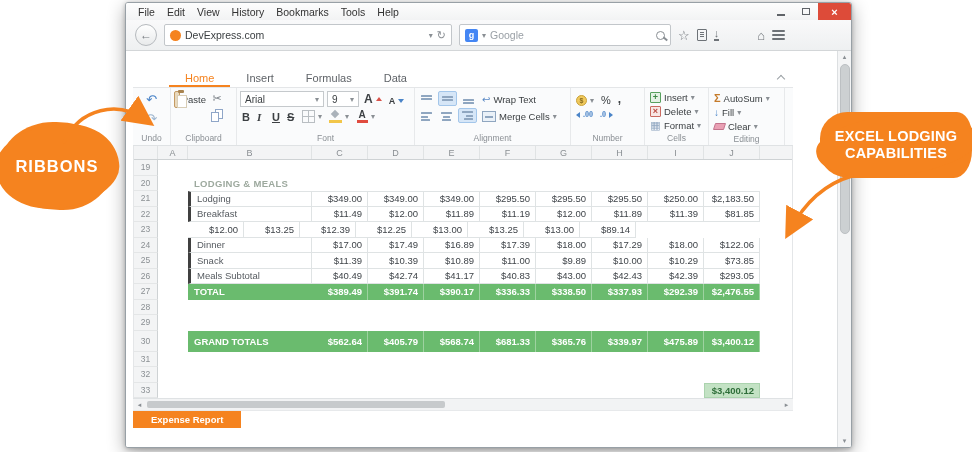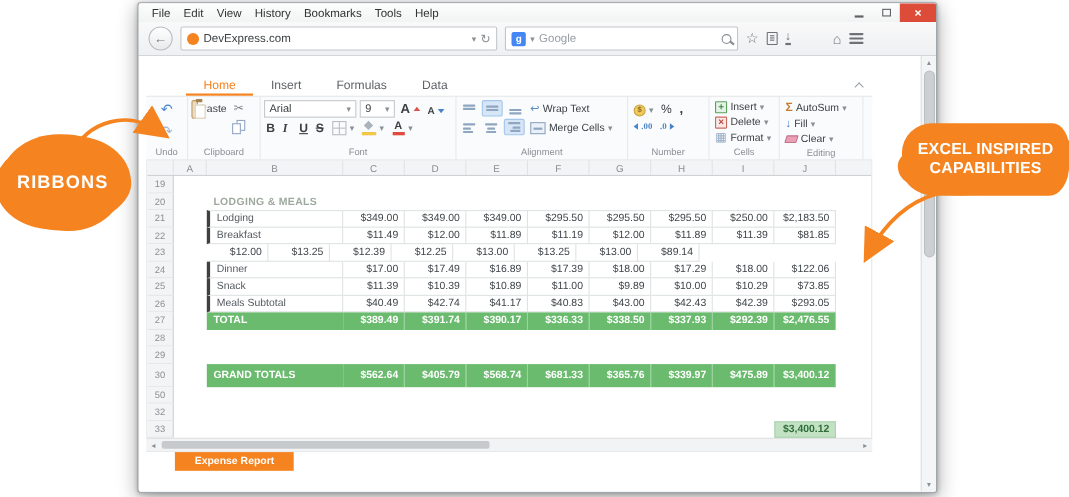--- a/index.html
+++ b/index.html
@@ -166,21 +166,21 @@
   .hl { background:var(--green-light,#C3E2C4); color:#2f6e3a; font-weight:bold; font-size:9.5px;
     justify-content:flex-end; padding-right:5px; border:1px solid #abd3ae; }
 
   .hscroll { height:13px; display:flex; align-items:stretch; background:#f2f3f4;
     border-top:1px solid #dfe2e4; border-bottom:1px solid #e7e9eb; }
   .harr { width:13px; display:flex; align-items:center; justify-content:center; font-size:7px; color:#8a8f94; }
   .htrack { flex:1; position:relative; }
   .hthumb { position:absolute; left:1px; top:2px; bottom:2px; width:47%; background:#c7cacc; border-radius:2px; }
 
   .sheettabs { height:18px; background:#fff; display:flex; align-items:flex-start; }
-  .sheettab { margin-left:26px; height:17px; padding:0 18px; display:flex; align-items:center;
+  .sheettab { height:17px; padding:0 18px; display:flex; align-items:center;
     background:var(--orange,#F5831F); color:#fff; font-size:9.5px; font-weight:bold; }
 
   
   .badge { position:absolute; background:var(--orange,#F5831F); color:#fff; display:flex;
     flex-direction:column; align-items:center; justify-content:center; text-align:center; z-index:30; }
   .badge::before { content:""; position:absolute; inset:3px -5px 2px -4px; background:var(--orange,#F5831F);
     border-radius:50% 45% 55% 48% / 46% 55% 45% 54%; transform:rotate(-7deg); z-index:-1; }
   .badge-left { left:0; top:122px; width:114px; height:88px;
     border-radius:48% 52% 46% 54% / 52% 48% 55% 45%; }
   .badge-left span { font-size:16.5px; font-weight:bold; letter-spacing:1px; }
@@ -650,21 +650,21 @@
                   <div class="sc c-v val green">$405.79</div>
                   <div class="sc c-v val green">$568.74</div>
                   <div class="sc c-v val green">$681.33</div>
                   <div class="sc c-v val green">$365.76</div>
                   <div class="sc c-v val green">$339.97</div>
                   <div class="sc c-v val green">$475.89</div>
                   <div class="sc c-v val green">$3,400.12</div>
                   <div class="sc c-f"></div>
                 </div>
                 <div class="srow">
-                  <div class="sc c-gut">50</div>
+                  <div class="sc c-gut">31</div>
                   <div class="sc c-a"></div>
                   <div class="sc c-b"></div>
                   <div class="sc c-v"></div>
                   <div class="sc c-v"></div>
                   <div class="sc c-v"></div>
                   <div class="sc c-v"></div>
                   <div class="sc c-v"></div>
                   <div class="sc c-v"></div>
                   <div class="sc c-v"></div>
                   <div class="sc c-v"></div>
@@ -729,21 +729,21 @@
   <svg class="arrow" style="left:58px;top:94px;width:100px;height:54px" viewBox="0 0 100 54">
     <defs>
       <marker id="ah1" markerWidth="9" markerHeight="9" refX="6" refY="4.5" orient="auto">
         <path class="ah" d="M0,0 L9,4.5 L0,9 z"></path>
       </marker>
     </defs>
     <path class="curve" d="M6,48 C22,14 60,6 88,26" marker-end="url(#ah1)"></path>
   </svg>
 
   <div class="badge badge-right">
-    <span>EXCEL INSPIRED</span>
+    <span>EXCEL LODGING</span>
     <span>CAPABILITIES</span>
   </div>
   <svg class="arrow" style="left:772px;top:166px;width:92px;height:84px" viewBox="0 0 92 84">
     <defs>
       <marker id="ah2" markerWidth="9" markerHeight="9" refX="6" refY="4.5" orient="auto">
         <path class="ah" d="M0,0 L9,4.5 L0,9 z"></path>
       </marker>
     </defs>
     <path class="curve" d="M80,10 C52,18 32,38 18,64" marker-end="url(#ah2)"></path>
   </svg>

